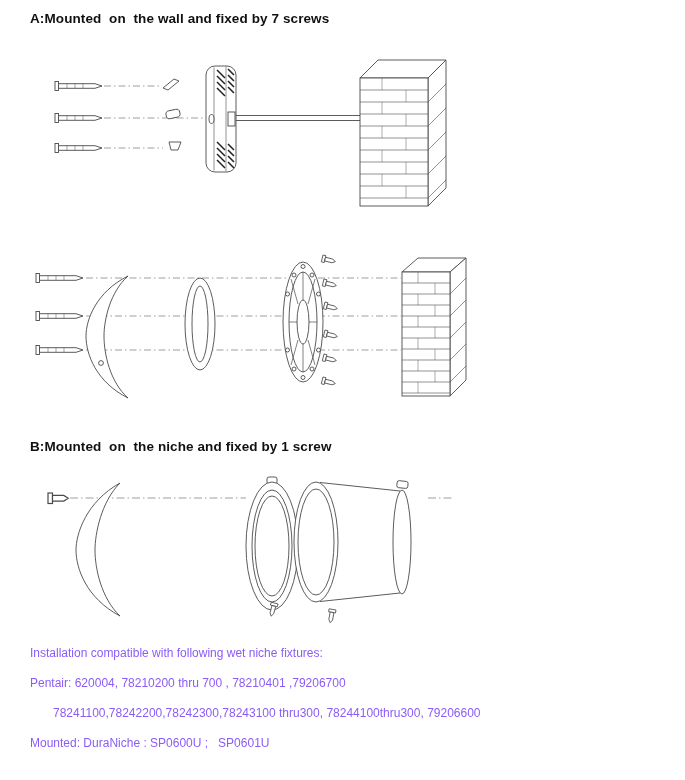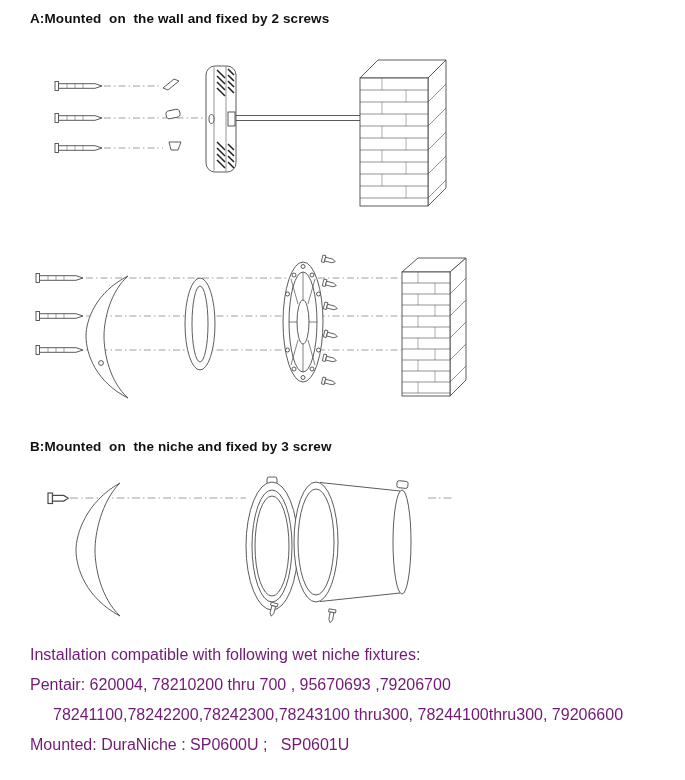--- a/index.html
+++ b/index.html
@@ -1,28 +1,28 @@
 <!DOCTYPE html>
 <html><head>
 <meta charset="utf-8">
 <style>
   * { margin:0; padding:0; box-sizing:border-box; }
   html, body { width:685px; height:780px; background:#ffffff; }
   body { font-family:"Liberation Sans", sans-serif; position:relative; overflow:hidden; color:#1a1a1a; }
   .abs { position:absolute; }
   .heading { left:30px; font-size:13.5px; font-weight:bold; color:#111; white-space:pre; letter-spacing:0.1px; }
-  .note-line { left:30px; font-size:16px; color:#701a75; white-space:pre; }
+  .note-line { left:30px; font-size:12px; color:#8b5cf6; white-space:pre; }
   svg { display:block; }
 </style>
 </head>
 <body>
 
 <div class="page">
 
-  <div class="abs heading" style="top:11px">A:Mounted  on  the wall and fixed by 2 screws</div>
+  <div class="abs heading" style="top:11px">A:Mounted  on  the wall and fixed by 7 screws</div>
 
   <svg class="abs" style="top:52px; left:0" width="685" height="196" viewBox="0 0 685 196">
     <defs>
       <g id="scrA" stroke="#4a4a4a" fill="#ffffff" stroke-width="0.9">
         <rect x="0" y="0" width="3.5" height="9"></rect>
         <path d="M3.5,2.2 H40 L47,4.5 L40,6.8 H3.5 Z"></path>
         <path d="M12,2.2 V6.8 M20,2.2 V6.8 M28,2.2 V6.8" stroke-width="0.5"></path>
       </g>
     </defs>
 
@@ -154,21 +154,21 @@
       <polygon points="48,18 64,4 64,126 48,142"></polygon>
       <rect x="0" y="18" width="48" height="124"></rect>
       <g stroke-width="0.6" fill="none">
         <path d="M0,29 H48 M0,40 H48 M0,51 H48 M0,62 H48 M0,73 H48 M0,84 H48 M0,95 H48 M0,106 H48 M0,117 H48 M0,128 H48 M0,139 H48"></path>
         <path d="M48,40 L64,24 M48,62 L64,46 M48,84 L64,68 M48,106 L64,90 M48,128 L64,112"></path>
         <path d="M16,18 V29 M33,29 V40 M16,40 V51 M33,51 V62 M16,62 V73 M33,73 V84 M16,84 V95 M33,95 V106 M16,106 V117 M33,117 V128 M16,128 V139" stroke-width="0.45"></path>
       </g>
     </g>
   </svg>
 
-  <div class="abs heading" style="top:439px">B:Mounted  on  the niche and fixed by 3 screw</div>
+  <div class="abs heading" style="top:439px">B:Mounted  on  the niche and fixed by 1 screw</div>
 
   <svg class="abs" style="top:468px; left:0" width="685" height="170" viewBox="0 0 685 170">
     <defs>
       <g id="scrC" stroke="#4a4a4a" fill="#ffffff" stroke-width="0.8">
         <rect x="0" y="0" width="3" height="7"></rect>
         <path d="M3,1.6 H10.5 L13.5,3.5 L10.5,5.4 H3 Z"></path>
       </g>
     </defs>
 
     <g stroke="#777" stroke-width="0.7" fill="none" stroke-dasharray="8 3 1.5 3">
@@ -197,17 +197,17 @@
       <path d="M320,133.5 L400,125" fill="none"></path>
       <ellipse cx="402" cy="74" rx="9" ry="52"></ellipse>
       <rect x="397" y="13" width="11" height="7" rx="2" transform="rotate(6 402 16)"></rect>
       <ellipse cx="316" cy="74" rx="22" ry="60"></ellipse>
       <ellipse cx="316" cy="74" rx="18" ry="53"></ellipse>
       <use href="#scrC" transform="translate(336,142) rotate(100)"></use>
     </g>
   </svg>
 
   <div class="abs note-line" style="top:646px">Installation compatible with following wet niche fixtures:</div>
-  <div class="abs note-line" style="top:676px">Pentair: 620004, 78210200 thru 700 , 95670693 ,79206700</div>
+  <div class="abs note-line" style="top:676px">Pentair: 620004, 78210200 thru 700 , 78210401 ,79206700</div>
   <div class="abs note-line" style="top:706px; left:53px">78241100,78242200,78242300,78243100 thru300, 78244100thru300, 79206600</div>
   <div class="abs note-line" style="top:736px">Mounted: DuraNiche : SP0600U ;   SP0601U</div>
 
 </div>
 
 </body></html>

